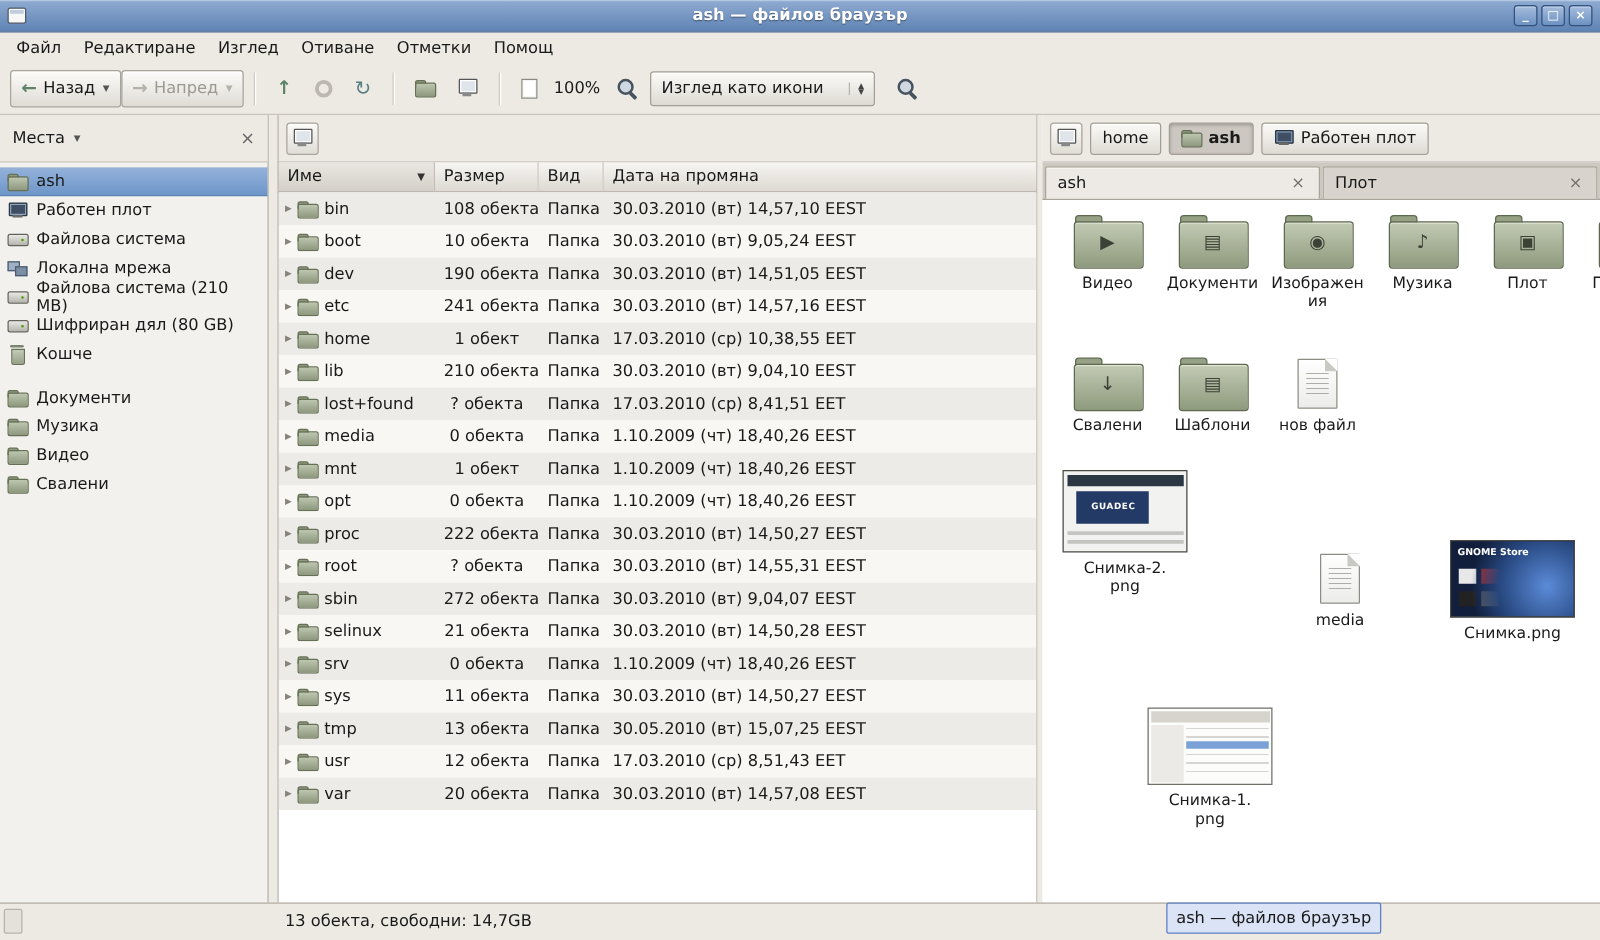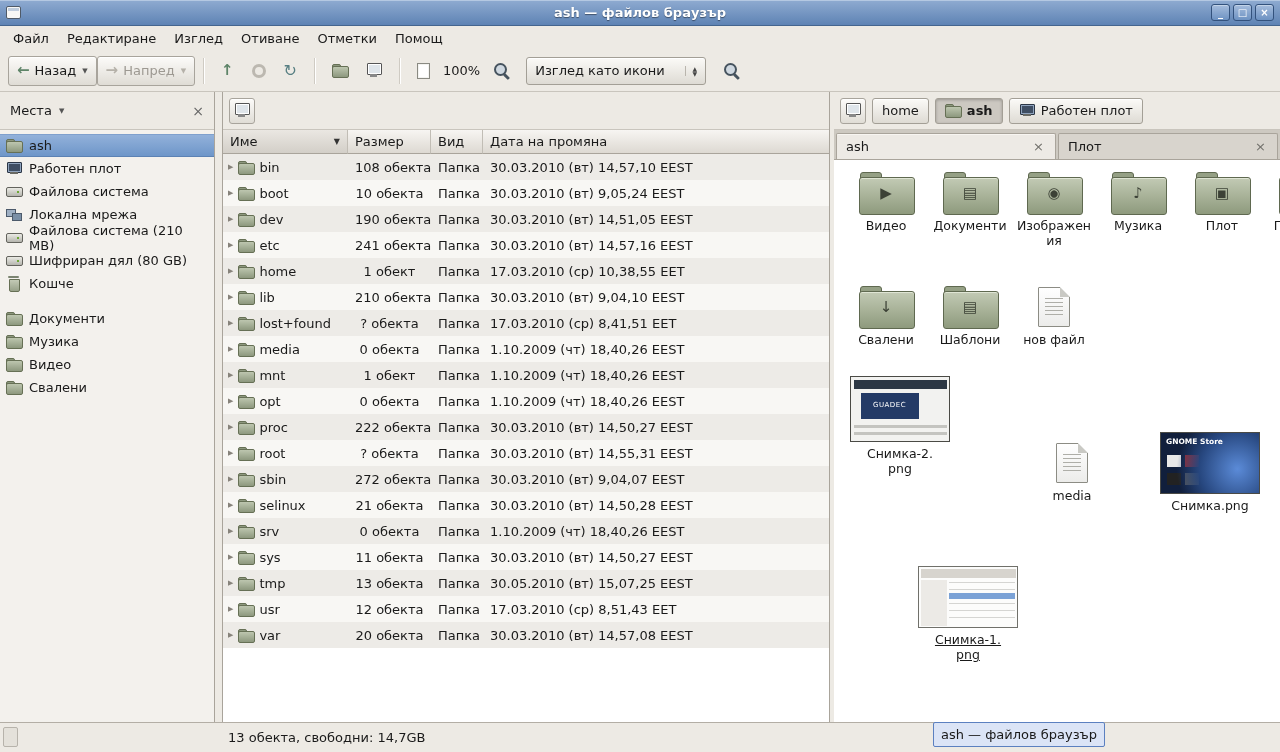--- a/index.html
+++ b/index.html
@@ -29,21 +29,21 @@
 .dd{font-size:7px;color:#555;margin-left:1px}
 .dd.dis{color:#b5b1a9}
 .tsep{width:1px;height:26px;background:#cfcbc3;margin:0 8px;box-shadow:1px 0 0 #fff}
 .stop-icon{width:14px;height:14px;border:3px solid #bcb8b0;border-radius:50%}
 .reload-g{font-size:16px;color:#577f82;line-height:1}
 .zoom-label{margin:0 4px}
 .page-ico{width:13px;height:16px;background:#fff;border:1px solid #8a8a82;box-shadow:inset 0 0 0 1px #f3f3f0}
 .magnifier{position:relative;width:18px;height:18px}
 .magnifier::before{content:"";position:absolute;left:1px;top:1px;width:9px;height:9px;border:2px solid #46535e;border-radius:50%;background:#cfd8e0}
 .magnifier::after{content:"";position:absolute;left:12px;top:11px;width:7px;height:3px;background:#46535e;transform:rotate(45deg);transform-origin:0 0;border-radius:1px}
-.combo{display:flex;align-items:center;height:28px;width:180px;padding:0 8px;border:1px solid #a39f96;border-radius:3px;background:linear-gradient(#fbfaf7,#dedbd4);margin-left:6px;box-shadow:inset 0 1px 0 #fff}
+.combo{display:flex;align-items:center;height:28px;width:180px;padding:0 8px;border:1px solid #a39f96;border-radius:3px;background:linear-gradient(#fbfaf7,#dedbd4);box-shadow:inset 0 1px 0 #fff}
 .combo-arrows{margin-left:auto;font-size:6px;line-height:5px;color:#444;padding-left:7px;border-left:1px solid #b9b5ad;text-align:center}
 
 
 .mini-icon{position:relative;width:16px;height:15px;flex:none}
 .mini-icon[data-icon="folder-icon"]::before{content:"";position:absolute;left:0;top:1px;width:7px;height:4px;background:#8d987e;border:1px solid #667055;border-radius:2px 2px 0 0}
 .mini-icon[data-icon="folder-icon"]::after{content:"";position:absolute;left:0;top:3px;width:15px;height:10px;background:linear-gradient(#bdc6af,#8d987e);border:1px solid #667055;border-radius:2px}
 .mini-icon[data-icon="desktop-icon"]::before{content:"";position:absolute;left:1px;top:1px;width:13px;height:9px;background:#3f4e63;border:1px solid #2b3646;border-radius:1px;box-shadow:inset 0 0 0 1px #8fa3bd}
 .mini-icon[data-icon="desktop-icon"]::after{content:"";position:absolute;left:4px;top:11px;width:8px;height:2px;background:#6a6a64}
 .mini-icon[data-icon="drive-icon"]::before{content:"";position:absolute;left:0;top:3px;width:15px;height:8px;background:linear-gradient(#eaeae4,#b5b5ae);border:1px solid #63635d;border-radius:2px}
 .mini-icon[data-icon="drive-icon"]::after{content:"";position:absolute;right:3px;top:7px;width:2px;height:2px;background:#4e9a06;border-radius:50%}
@@ -125,21 +125,21 @@
 .thumb-item{position:absolute;width:104px;display:flex;flex-direction:column;align-items:center}
 .thumb{position:relative;border:1px solid #4a4a45}
 .thumb-text{position:absolute;color:#fff;white-space:nowrap}
 .thumb-item:not([data-kind="file"]) .file-lg{display:none}
 .thumb-item[data-kind="shot2"] .thumb{width:100px;height:66px;background:
  linear-gradient(#2c3744,#2c3744) 3px 3px/93px 9px no-repeat,
  linear-gradient(#233a66,#233a66) 10px 16px/58px 26px no-repeat,
  linear-gradient(#c4c4c0,#c4c4c0) 3px 48px/93px 3px no-repeat,
  linear-gradient(#c4c4c0,#c4c4c0) 3px 55px/93px 3px no-repeat,
  #f2f2f0}
-.thumb-item[data-kind="shot2"] .thumb-text{left:22px;top:24px;font-size:7px;font-weight:normal;letter-spacing:.5px}
+.thumb-item[data-kind="shot2"] .thumb-text{left:22px;top:24px;font-size:7px;font-weight:bold;letter-spacing:.5px}
 .thumb-item[data-kind="store"] .thumb{width:100px;height:62px;background:
  radial-gradient(circle at 78% 60%,#5b8bd8 0,#27477f 45%,rgba(17,31,60,0) 72%),
  linear-gradient(#e8e8e8,#e8e8e8) 6px 22px/14px 12px no-repeat,
  linear-gradient(#a52828,#a52828) 24px 22px/14px 12px no-repeat,
  linear-gradient(#222,#222) 6px 40px/14px 12px no-repeat,
  linear-gradient(#555,#555) 24px 40px/14px 12px no-repeat,
  #111f3c}
 .thumb-item[data-kind="store"] .thumb-text{left:5px;top:4px;font-size:7.5px;font-weight:bold}
 .thumb-item[data-kind="shot1"] .thumb{width:100px;height:62px;border-color:#70706a;background:
  linear-gradient(#d7d4ce,#d7d4ce) 2px 2px/95px 9px no-repeat,
@@ -625,21 +625,21 @@
               <div class="file-lg"></div>
               <div class="icon-label">media</div>
             </div>
             <div class="thumb-item" data-kind="store" style="left: 324px; top: 272px;">
               <div class="thumb">
                 <span class="thumb-text">GNOME Store</span>
               </div>
 
               <div class="icon-label">Снимка.png</div>
             </div>
-            <div class="thumb-item" data-kind="shot1" style="left: 82px; top: 406px; text-decoration: underline;">
+            <div class="thumb-item" data-kind="shot1" style="left: 82px; top: 406px;">
               <div class="thumb">
                 <span class="thumb-text"></span>
               </div>
 
               <div class="icon-label">Снимка-1.
 png</div>
             </div>
           </div>
       </div>
     </div>

